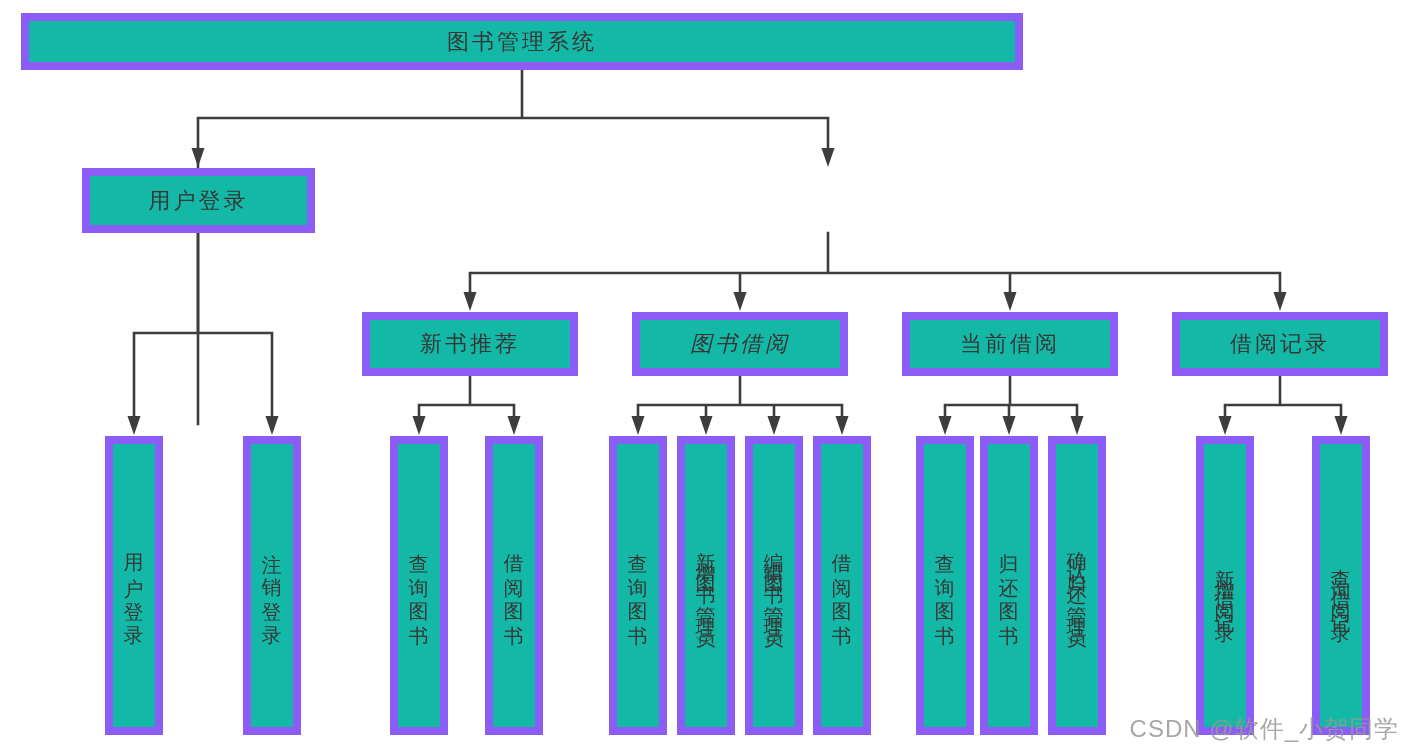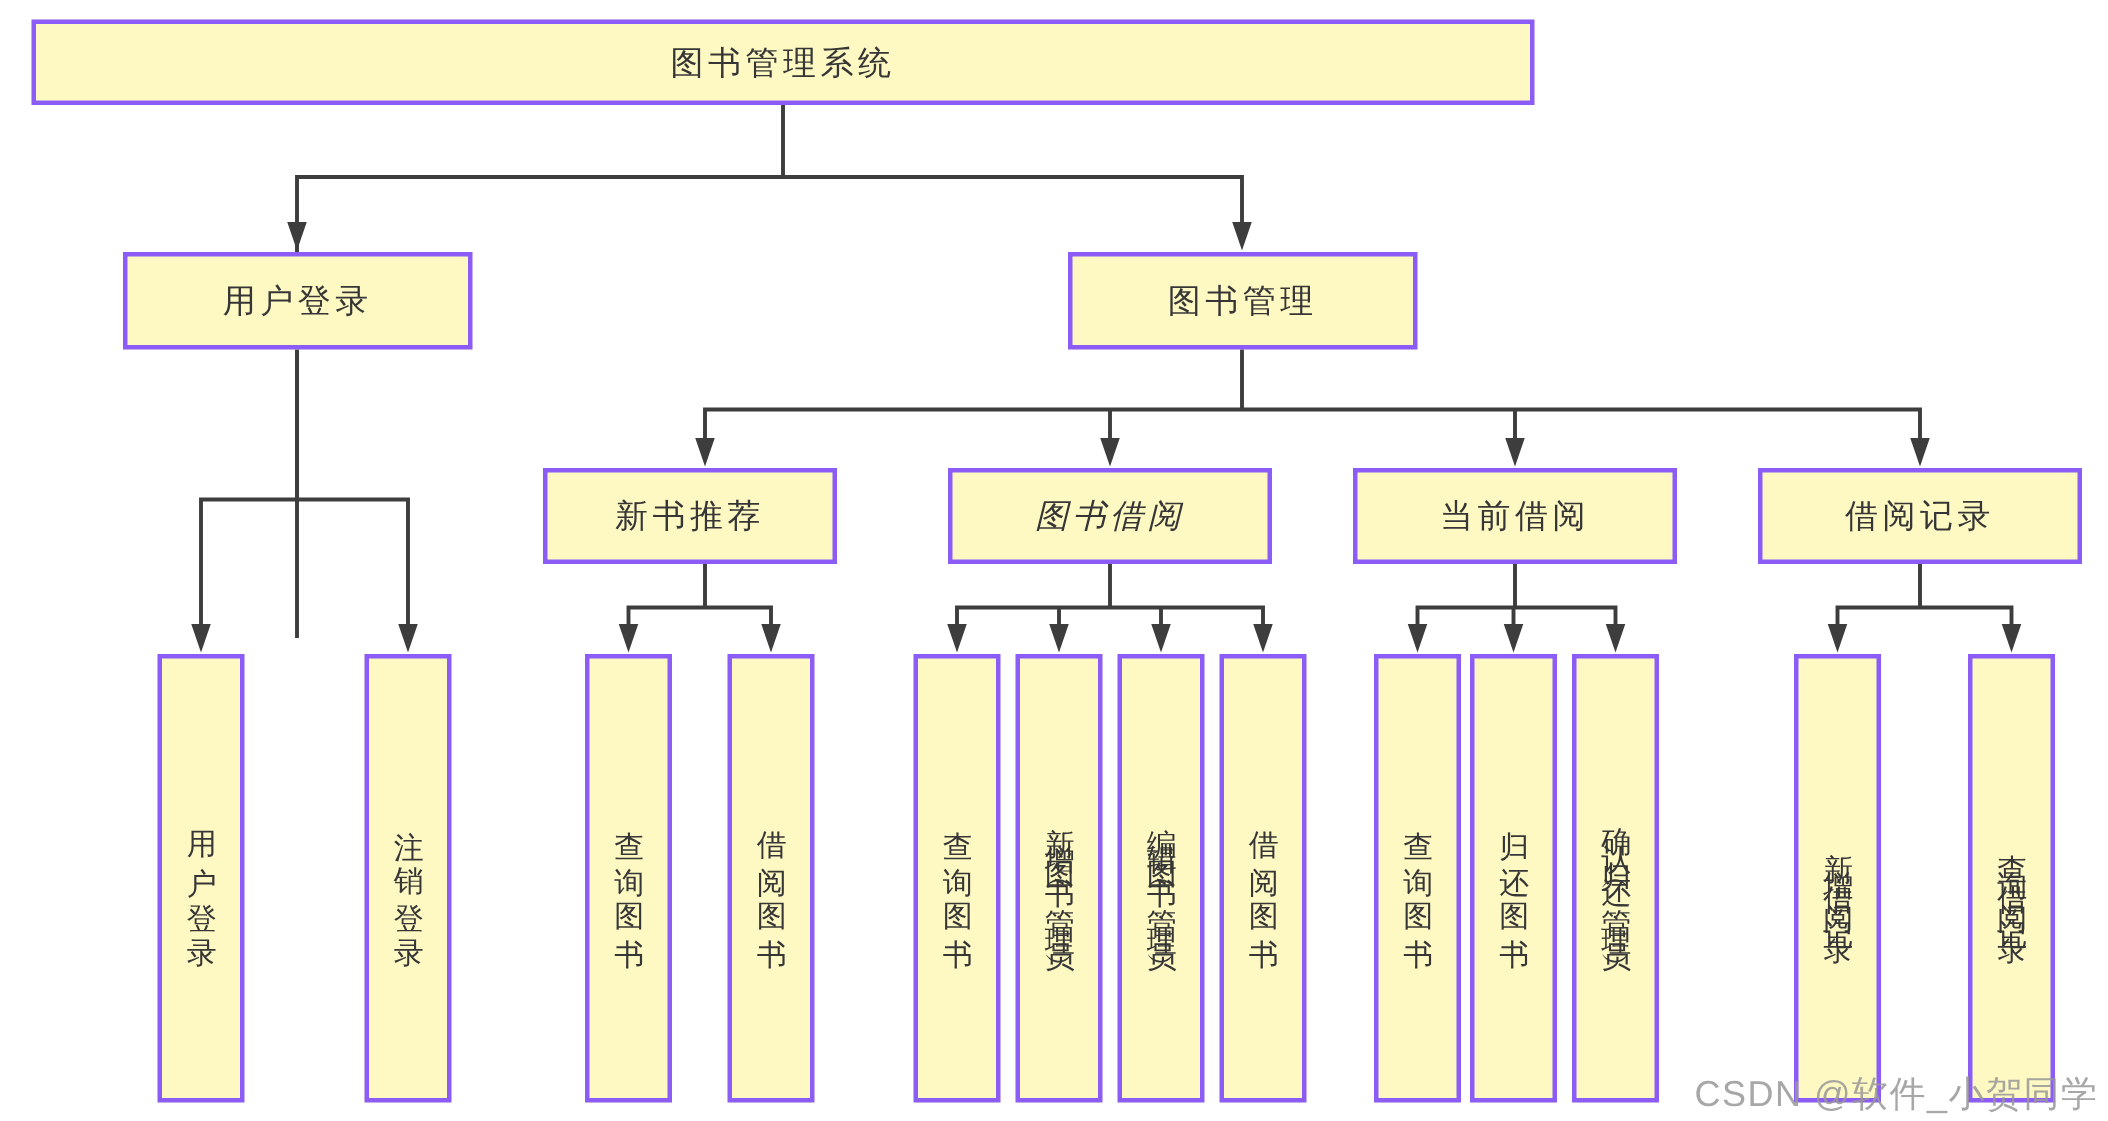--- a/index.html
+++ b/index.html
@@ -2,22 +2,22 @@
 <html><head>
 <meta charset="utf-8">
 <style>
   html,body{margin:0;padding:0;background:#ffffff;}
   .canvas{
     position:relative;width:1405px;height:747px;background:#ffffff;
     font-family:"Liberation Sans","DejaVu Sans",sans-serif;overflow:hidden;
   }
   svg.wires{position:absolute;left:0;top:0;width:1405px;height:747px;}
   .node{
-    position:absolute;box-sizing:border-box;background:#fef9c3;
-    border:3px solid #8b5cf6;display:flex;align-items:center;justify-content:center;
+    position:absolute;box-sizing:border-box;background:#14b8a6;
+    border:8px solid #8b5cf6;display:flex;align-items:center;justify-content:center;
     color:#363636;
   }
   .h-node span{font-size:22px;letter-spacing:3px;white-space:nowrap;}
   .v-node span{
     writing-mode:vertical-rl;text-orientation:mixed;
     font-size:20px;line-height:1;white-space:nowrap;
   }
   .sp-wide span{letter-spacing:24px;}
   .sp-mid span{letter-spacing:11px;}
   .watermark{
@@ -63,25 +63,22 @@
     </g>
   </svg>
 
   <div class="node h-node" style="left:21px;top:13px;width:1002px;height:57px;">
     <span>图书管理系统</span>
   </div>
 
   <div class="node h-node" style="left:82px;top:168px;width:233px;height:65px;">
     <span>用户登录</span>
   </div>
-  <div class="node h-node" style="left:712px;top:168px;width:233px;height:65px;">
-    <span>图书管理</span>
-  </div>
 
-  <div class="node h-node" style="left:362px;top:312px;width:196px;height:64px;">
+  <div class="node h-node" style="left:362px;top:312px;width:216px;height:64px;">
     <span>新书推荐</span>
   </div>
   <div class="node h-node" style="left:632px;top:312px;width:216px;height:64px;font-style:italic;">
     <span>图书借阅</span>
   </div>
   <div class="node h-node" style="left:902px;top:312px;width:216px;height:64px;">
     <span>当前借阅</span>
   </div>
   <div class="node h-node" style="left:1172px;top:312px;width:216px;height:64px;">
     <span>借阅记录</span>

